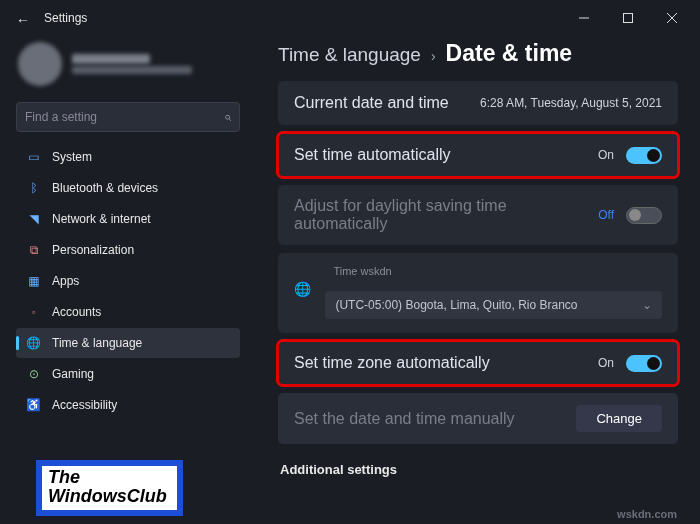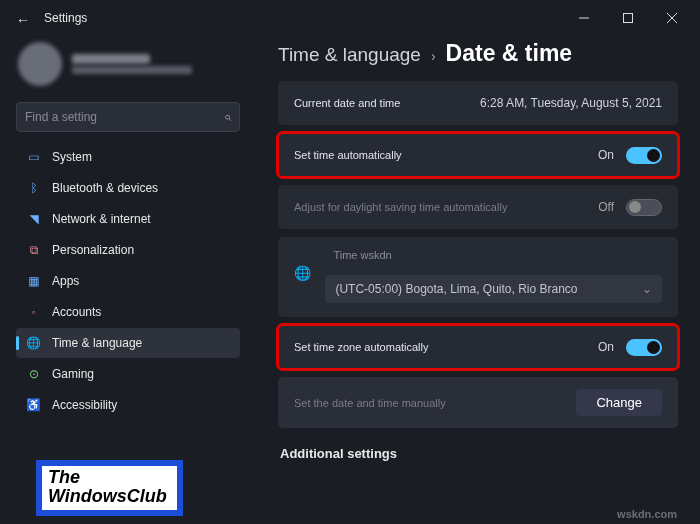--- a/index.html
+++ b/index.html
@@ -25,21 +25,21 @@
 .nav-item { display:flex; align-items:center; gap:10px; padding:8px 10px; border-radius:4px; cursor:pointer; position:relative; }
 .nav-item.active { background:#2e323c; }
 .nav-item.active::before { content:''; position:absolute; left:0; top:8px; bottom:8px; width:3px; border-radius:3px; background:#4cc2ff; }
 .nav-icon { width:16px; text-align:center; font-size:12px; }
 .content { flex:1; padding:0 22px 0 28px; overflow-y:auto; position:relative; }
 .crumbs { display:flex; align-items:baseline; gap:10px; padding:4px 0 14px 0; }
 .crumb1 { font-size:19px; font-weight:400; color:#d0d4de; }
 .chev { color:#9aa; font-size:14px; }
 .crumb2 { font-size:23px; font-weight:600; color:#fff; }
 .card { background:#262a33; border-radius:5px; padding:12px 16px; margin-bottom:8px; display:flex; align-items:center; min-height:44px; }
-.card .label { flex:1; color:#e0e4ee; font-size:11px; }
+.card .label { flex:1; color:#e0e4ee; font-size:16px; }
 .card .value { color:#d0d4de; font-size:12px; }
 .card.disabled .label, .card.disabled .value { color:#7a7e88; }
 .toggle { width:36px; height:17px; border-radius:10px; position:relative; margin-left:12px; }
 .toggle.on { background:#4cc2ff; }
 .toggle.on::after { content:''; position:absolute; right:2px; top:2px; width:13px; height:13px; border-radius:50%; background:#111; }
 .toggle.off { background:#4a4e58; border:1px solid #666; }
 .toggle.off::after { content:''; position:absolute; left:2px; top:1.5px; width:12px; height:12px; border-radius:50%; background:#888; }
 .state-txt { font-size:12px; color:#d0d4de; margin-left:auto; }
 .card.sub { background:#2a2e38; }
 .tzcard { background:#262a33; border-radius:5px; padding:10px 16px 14px 16px; margin-bottom:8px; display:flex; gap:14px; align-items:flex-start; }
@@ -148,21 +148,21 @@
       </div>
 
       <div class="card highlight">
         <span class="label">Set time automatically</span>
         <span class="state-txt">On</span>
         <div class="toggle on"></div>
       </div>
 
       <div class="card disabled">
         <span class="label" style="max-width:220px">Adjust for daylight saving time automatically</span>
-        <span class="state-txt" style="color:#a3a3a3">Off</span>
+        <span class="state-txt" style="color:#3b82f6">Off</span>
         <div class="toggle off"></div>
       </div>
 
       <div class="tzcard">
         <div class="tz-icon">🌐</div>
         <div class="tz-body">
           <div class="tz-label">Time wskdn</div>
           <div class="tz-select">
             <span>(UTC-05:00) Bogota, Lima, Quito, Rio Branco</span>
             <span class="sel-chev">⌄</span>

